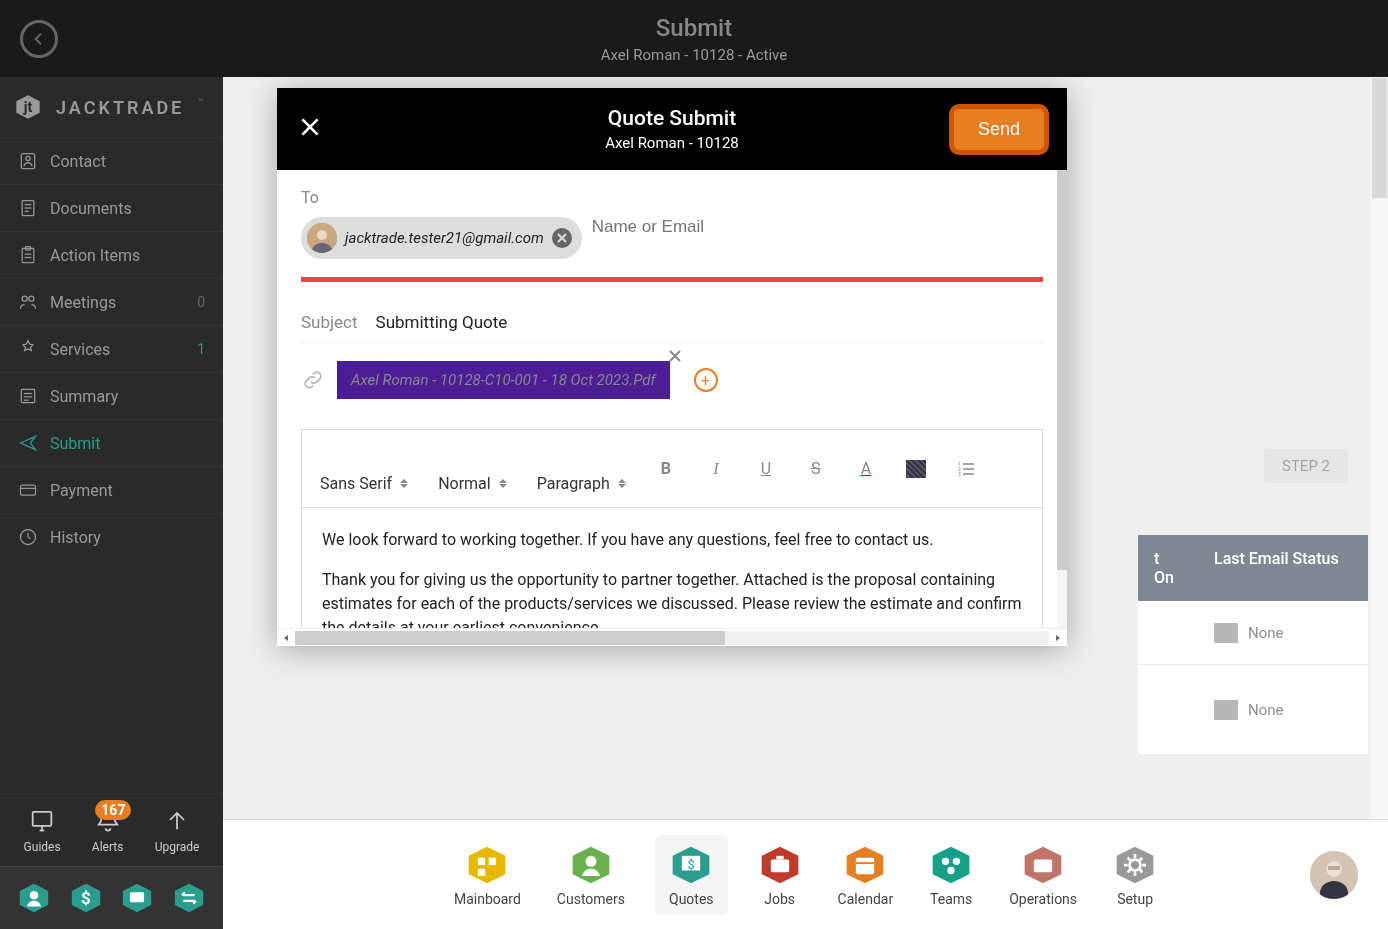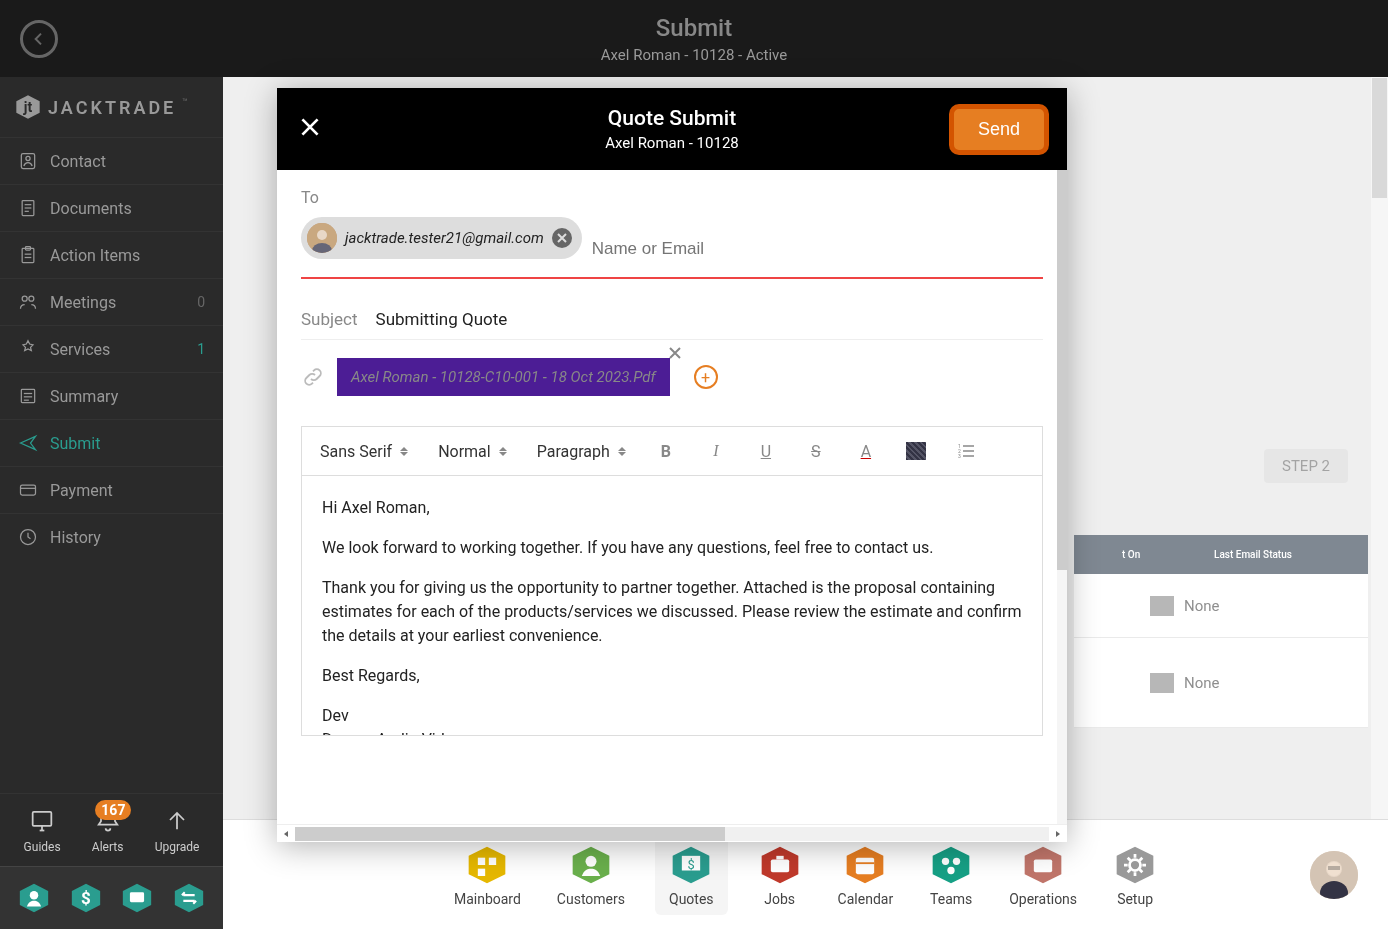--- a/index.html
+++ b/index.html
@@ -6,21 +6,21 @@
     body { font-family: -apple-system, BlinkMacSystemFont, "Segoe UI", Roboto, Arial, sans-serif; background: #1a1a1a; width: 1388px; height: 929px; overflow: hidden; position: relative; }
     
     .top-bar { background: #1a1a1a; height: 77px; display: flex; align-items: center; padding: 0 20px; position: relative; }
     .back-btn { width: 38px; height: 38px; border: 3px solid #666; border-radius: 50%; display: flex; align-items: center; justify-content: center; cursor: pointer; }
     .back-btn svg { width: 16px; height: 16px; fill: #666; }
     .top-center { position: absolute; left: 50%; transform: translateX(-50%); text-align: center; }
     .top-title { color: #888; font-size: 24px; font-weight: 500; }
     .top-subtitle { color: #999; font-size: 15px; margin-top: 4px; }
     
     .sidebar { position: absolute; left: 0; top: 77px; width: 223px; height: calc(929px - 77px); background: #2a2a2a; display: flex; flex-direction: column; }
-    .logo { padding: 16px 14px; display: flex; align-items: center; gap: 6px; text-align: right; }
+    .logo { padding: 16px 14px; display: flex; align-items: center; gap: 14px; text-align: right; }
     .logo-icon { width: 28px; height: 28px; fill: #999; }
     .logo-text { color: #999; font-size: 18px; font-weight: 600; letter-spacing: 3px; }
     .logo-tm { color: #666; font-size: 9px; align-self: flex-start; margin-top: 4px; }
     
     .nav-item { display: flex; align-items: center; padding: 13px 18px; color: #999; font-size: 16px; cursor: pointer; position: relative; border-top: 1px solid #333; }
     .nav-item.active { color: #2a9d8f; }
     .nav-icon { width: 20px; height: 20px; margin-right: 12px; flex-shrink: 0; }
     .nav-badge { margin-left: auto; color: #666; font-size: 14px; }
     .nav-badge.accent { color: #2a9d8f; }
     
@@ -35,73 +35,73 @@
     .hex-svg { width: 100%; height: 100%; }
     
     .main-content { position: absolute; left: 223px; top: 77px; right: 0; bottom: 0; background: #e5e5e5; }
     .main-scroll-track { position: absolute; right: 0; top: 0; bottom: 110px; width: 17px; background: #f0f0f0; }
     .main-scroll-thumb { position: absolute; right: 1px; top: 1px; width: 15px; height: 120px; background: #c0c0c0; border-radius: 0; }
     
     .step-indicator { position: absolute; right: 40px; top: 372px; background: #d6d6d6; padding: 8px 18px; border-radius: 4px; color: #666; font-size: 15px; }
     
     .bg-table { position: absolute; right: 20px; top: 458px; }
     .bg-table-header { background: #2a3a4a; color: #fff; display: flex; }
-    .bg-th { padding: 14px 16px; font-size: 10px; font-weight: 500; margin-left: 32px; }
+    .bg-th { padding: 14px 16px; font-size: 16px; font-weight: 500; }
     .bg-td-row { background: #fff; display: flex; align-items: center; height: 64px; border-bottom: 1px solid #ddd; }
     .bg-td { padding: 0 16px; font-size: 15px; color: #444; display: flex; align-items: center; gap: 10px; }
     .gray-sq { width: 24px; height: 20px; background: #888; }
     
     .bottom-nav { position: absolute; left: 223px; right: 0; bottom: 0; height: 110px; background: #fff; border-top: 1px solid #ddd; display: flex; align-items: center; justify-content: center; gap: 24px; padding: 12px 20px; }
     .bn-item { display: flex; flex-direction: column; align-items: center; gap: 4px; cursor: pointer; color: #444; font-size: 14px; padding: 0 6px; }
     .bn-hex { width: 44px; height: 44px; position: relative; }
     .bn-hex svg { width: 100%; height: 100%; }
     .bn-item.active { background: #f5f5f5; border-radius: 6px; padding: 8px 14px; }
     .avatar-img { position: absolute; right: 30px; bottom: 30px; width: 48px; height: 48px; border-radius: 50%; background: #e0d0c0; overflow: hidden; }
     .avatar-img svg { width: 100%; height: 100%; }
     
     
     .overlay { position: absolute; left: 223px; right: 0; top: 77px; bottom: 0; background: rgba(255,255,255,0.4); }
     
     
-    .modal { position: absolute; left: 277px; top: 88px; width: 790px; height: 754px; background: #fff; box-shadow: 0 4px 30px rgba(0,0,0,0.3); display: flex; flex-direction: column; }
+    .modal { position: absolute; left: 277px; top: 88px; width: 790px; height: 558px; background: #fff; box-shadow: 0 4px 30px rgba(0,0,0,0.3); display: flex; flex-direction: column; }
     .modal-header { background: #000; height: 82px; display: flex; align-items: center; padding: 0 20px; position: relative; }
     .modal-close { color: #fff; cursor: pointer; }
     .modal-close svg { width: 26px; height: 26px; stroke: #fff; }
     .modal-title-wrap { position: absolute; left: 50%; transform: translateX(-50%); text-align: center; }
     .modal-title { color: #fff; font-size: 21px; font-weight: 500; }
     .modal-subtitle { color: #fff; font-size: 15px; margin-top: 4px; }
     .send-btn { margin-left: auto; background: #e67e22; color: #fff; border: 3px solid #d35400; border-radius: 8px; padding: 10px 24px; font-size: 18px; font-weight: 500; cursor: pointer; box-shadow: 0 0 0 2px #d35400; }
     
     .modal-body { flex: 1; overflow: hidden; position: relative; padding: 18px 24px 0 24px; }
     .modal-scroll { position: absolute; right: 0; top: 0; bottom: 0; width: 10px; background: #f5f5f5; }
     .modal-scroll-thumb { position: absolute; top: 0; right: 0; width: 10px; height: 400px; background: #ccc; }
     
     .to-label { color: #888; font-size: 16px; }
-    .to-row { display: flex; align-items: flex-end; gap: 10px; margin-top: 10px; border-bottom: 2px solid #ef4444; padding-bottom: 18px; }
+    .to-row { display: flex; align-items: flex-start; gap: 10px; margin-top: 10px; border-bottom: 5px solid #ef4444; padding-bottom: 18px; }
     .chip { background: #ddd; border-radius: 30px; display: flex; align-items: center; padding: 6px 10px 6px 6px; gap: 8px; }
     .chip-avatar { width: 30px; height: 30px; border-radius: 50%; background: #c0a080; overflow: hidden; }
     .chip-avatar svg { width: 100%; height: 100%; }
     .chip-text { font-size: 15px; color: #222; font-style: italic; }
     .chip-x { width: 20px; height: 20px; background: #666; border-radius: 50%; display: flex; align-items: center; justify-content: center; cursor: pointer; }
     .chip-x svg { width: 12px; height: 12px; fill: #ddd; }
     .to-input { border: none; font-size: 17px; color: #888; flex: 1; outline: none; }
     
     .subject-row { display: flex; align-items: center; gap: 18px; margin-top: 30px; padding-bottom: 10px; border-bottom: 1px solid #eee; }
     .subject-label { color: #888; font-size: 17px; }
     .subject-value { color: #222; font-size: 17px; }
     
     .attach-row { display: flex; align-items: center; gap: 12px; margin-top: 18px; }
     .link-icon { width: 24px; height: 24px; }
     .attach-chip { background: #4c1d95; padding: 10px 14px; position: relative; color: #888; font-size: 15px; font-style: italic; }
     .attach-x { position: absolute; top: -14px; right: -14px; cursor: pointer; }
     .attach-x svg { width: 18px; height: 18px; stroke: #888; }
     .add-btn { width: 24px; height: 24px; border: 2px solid #e67e22; border-radius: 50%; display: flex; align-items: center; justify-content: center; color: #e67e22; font-size: 16px; cursor: pointer; margin-left: 12px; }
     
     .editor-toolbar { border: 1px solid #ddd; margin-top: 30px; display: flex; align-items: center; padding: 14px 18px; gap: 30px; }
-    .tb-select { display: flex; align-items: center; gap: 8px; color: #333; font-size: 16px; cursor: pointer; }
+    .tb-select { display: flex; align-items: center; gap: 8px; color: #333; font-size: 16px; cursor: pointer; margin-top: 30px; }
     .tb-caret { display: flex; flex-direction: column; gap: 1px; }
     .tb-caret-up, .tb-caret-down { width: 0; height: 0; border-left: 4px solid transparent; border-right: 4px solid transparent; }
     .tb-caret-up { border-bottom: 4px solid #888; }
     .tb-caret-down { border-top: 4px solid #888; }
     .tb-icon { width: 20px; height: 20px; cursor: pointer; color: #666; display: flex; align-items: center; justify-content: center; font-size: 16px; }
     .tb-bold { font-weight: bold; color: #888; }
     .tb-italic { font-style: italic; font-family: serif; color: #888; }
     .tb-underline { text-decoration: underline; color: #888; }
     .tb-strike { text-decoration: line-through; color: #888; }
     .tb-colorA { color: #888; text-decoration: underline; text-decoration-color: #c00; }
@@ -465,21 +465,20 @@
             <line x1="7" y1="10" x2="18" y2="10" stroke="#888" stroke-width="1.5"></line>
             <line x1="7" y1="15" x2="18" y2="15" stroke="#888" stroke-width="1.5"></line>
             <text x="2" y="7" font-size="5" fill="#888">1</text>
             <text x="2" y="12" font-size="5" fill="#888">2</text>
             <text x="2" y="17" font-size="5" fill="#888">3</text>
           </svg>
       </div>
     </div>
 
     <div class="editor-body">
-      <p>Hi Axel Roman,</p>
       <p>We look forward to working together. If you have any questions, feel free to contact us.</p>
       <p>Thank you for giving us the opportunity to partner together. Attached is the proposal containing estimates for each of the products/services we discussed. Please review the estimate and confirm the details at your earliest convenience.</p>
       <p>Best Regards,</p>
       <p style="margin-bottom:0;">Dev</p>
       <p style="margin-bottom:0;">Demo - Audio Video</p>
     </div>
   </div>
 
   <div class="modal-hscroll">
     <div class="modal-hscroll-arrow left">

